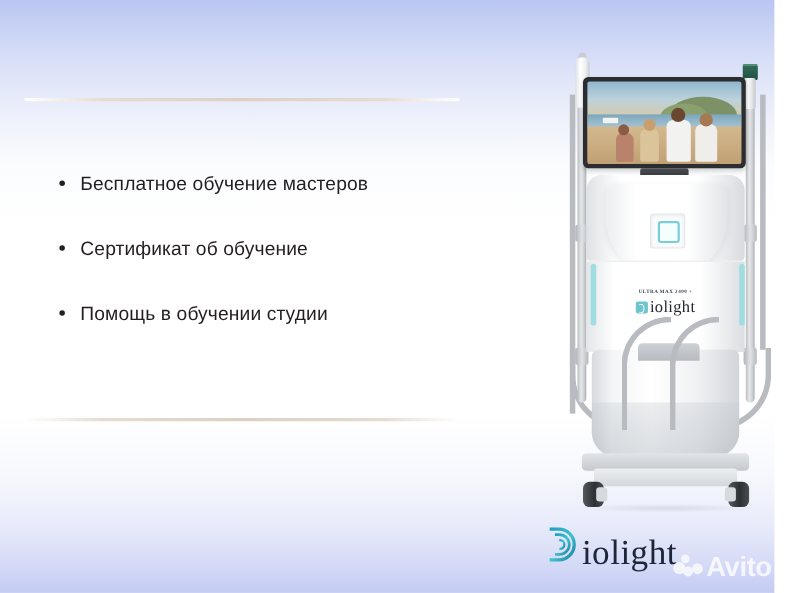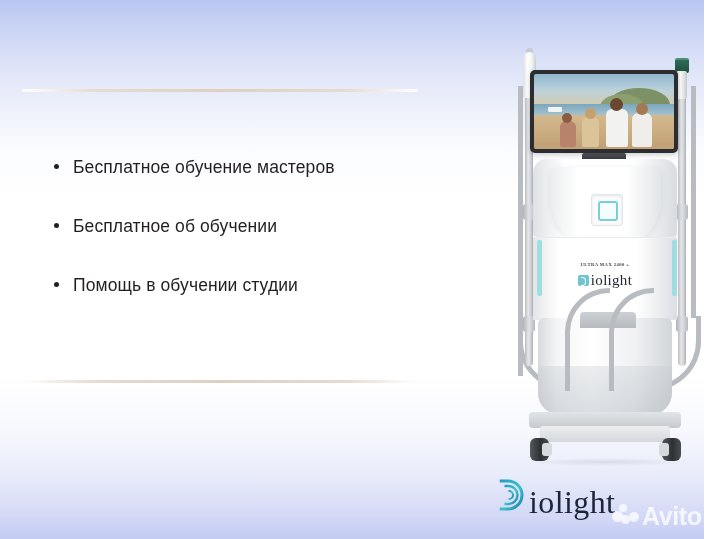--- a/index.html
+++ b/index.html
@@ -528,21 +528,21 @@
 
   <div id="divider-top" class="divider"></div>
 
   <ul id="bullet-list">
     <li class="bullet-item">
       <span class="bullet-dot"></span>
       <span>Бесплатное обучение мастеров</span>
     </li>
     <li class="bullet-item">
       <span class="bullet-dot"></span>
-      <span>Бесплатное об обучении</span>
+      <span>Сертификат об обучение</span>
     </li>
     <li class="bullet-item">
       <span class="bullet-dot"></span>
       <span>Помощь в обучении студии</span>
     </li>
   </ul>
 
   <div id="divider-bottom" class="divider"></div>
 
   <div id="device">

